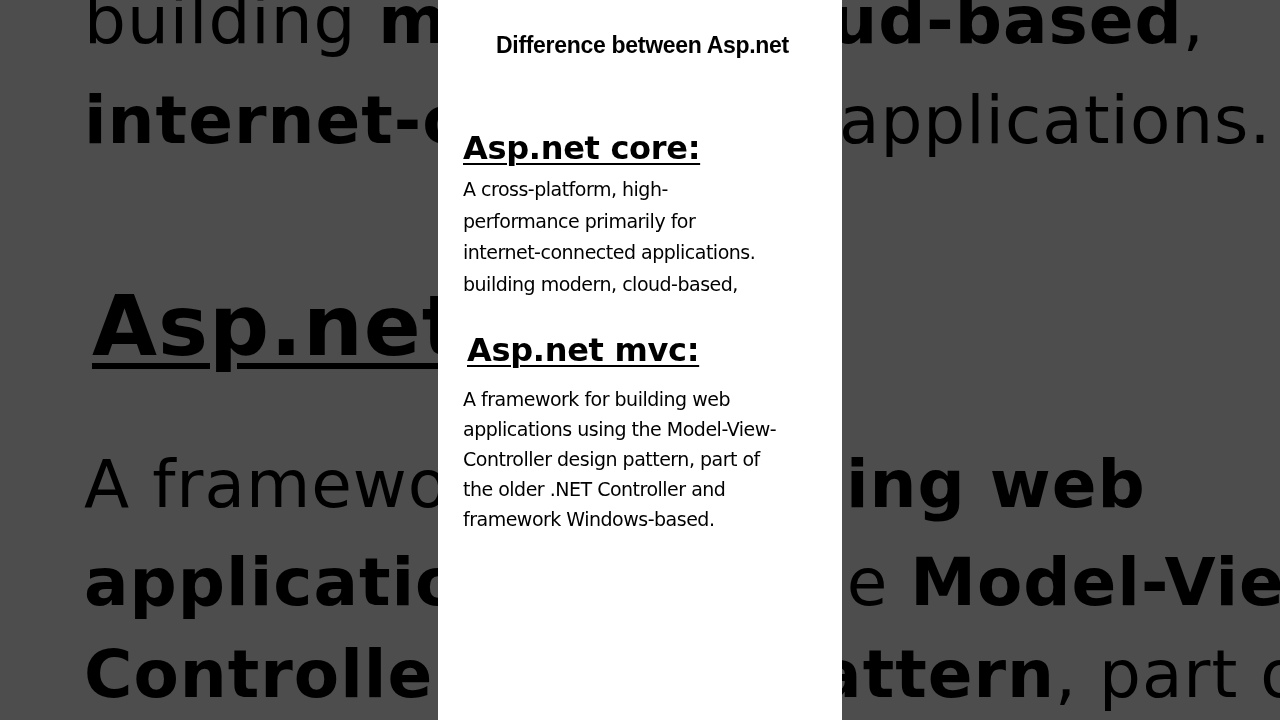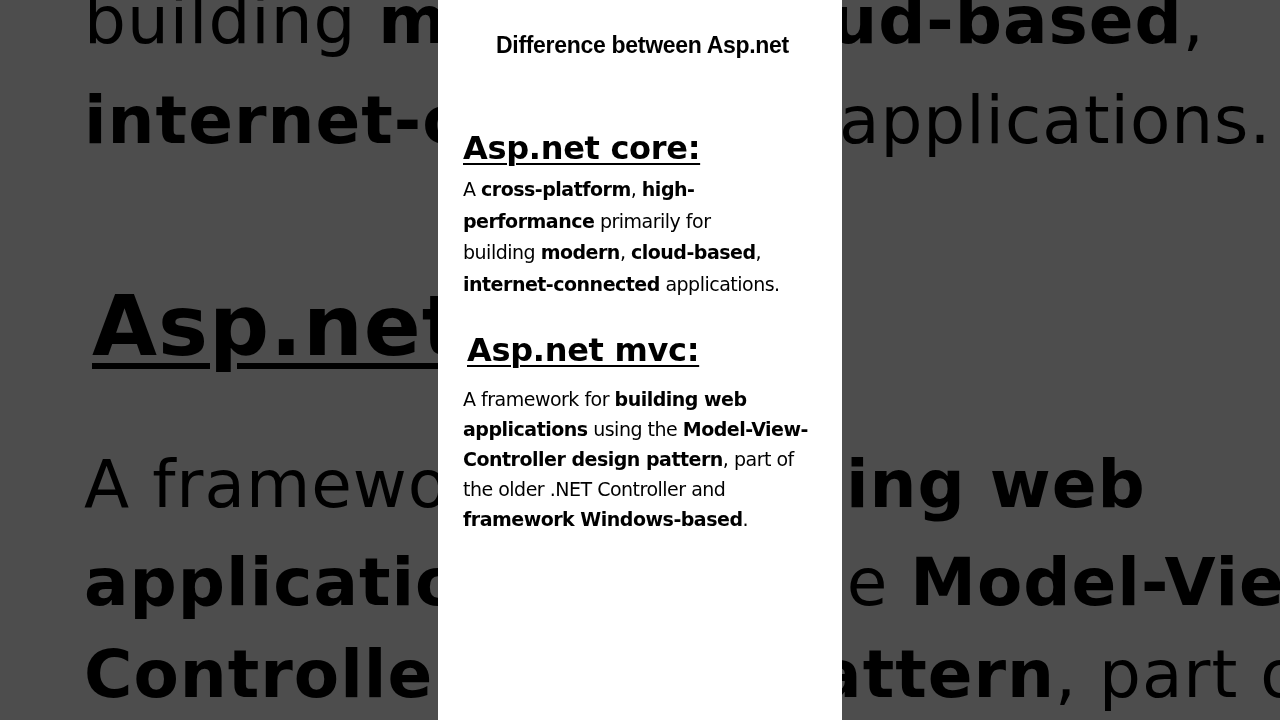--- a/index.html
+++ b/index.html
@@ -83,21 +83,21 @@
     .h-core { left: 25px; top: 131px; }
     .h-mvc { left: 29px; top: 333px; }
     .para {
       position: absolute;
       left: 25px;
       width: 372px;
       font-family: "DejaVu Sans", sans-serif;
       font-size: 19px;
       letter-spacing: -0.5px;
     }
-    .para b { font-weight: 700; text-align: center; }
+    .para b { font-weight: 400; text-align: center; }
     .para span.reg { font-weight: 400; }
     .p-core { top: 174px; line-height: 31.5px; }
     .p-mvc { top: 384px; line-height: 30px; width: 380px; }
     .line { display: block; white-space: nowrap; }
   </style>
 </head>
 <body>
 
 <div class="stage">
 
@@ -124,22 +124,22 @@
 
   <div class="card">
     <div class="title">
       <span class="line">Difference between Asp.net</span>
     </div>
 
     <div class="section-heading h-core">Asp.net core:</div>
     <div class="para p-core" id="para-0">
         <span class="line"><span class="reg">A </span><b>cross-platform</b><span class="reg">, </span><b>high-</b></span>
         <span class="line"><b>performance</b><span class="reg"> primarily for</span></span>
+        <span class="line"><b>internet-connected</b><span class="reg"> applications.</span></span>
         <span class="line"><span class="reg">building </span><b>modern</b><span class="reg">, </span><b>cloud-based</b><span class="reg">,</span></span>
-        <span class="line"><b>internet-connected</b><span class="reg"> applications.</span></span>
       </div>
 
     <div class="section-heading h-mvc">Asp.net mvc:</div>
     <div class="para p-mvc" id="para-1">
         <span class="line"><span class="reg">A framework for </span><b>building web</b></span>
         <span class="line"><b>applications</b><span class="reg"> using the </span><b>Model-View-</b></span>
         <span class="line"><b>Controller design pattern</b><span class="reg">, part of</span></span>
         <span class="line"><span class="reg">the older .NET Controller and</span></span>
         <span class="line"><b>framework Windows-based</b><span class="reg">.</span></span>
       </div>

